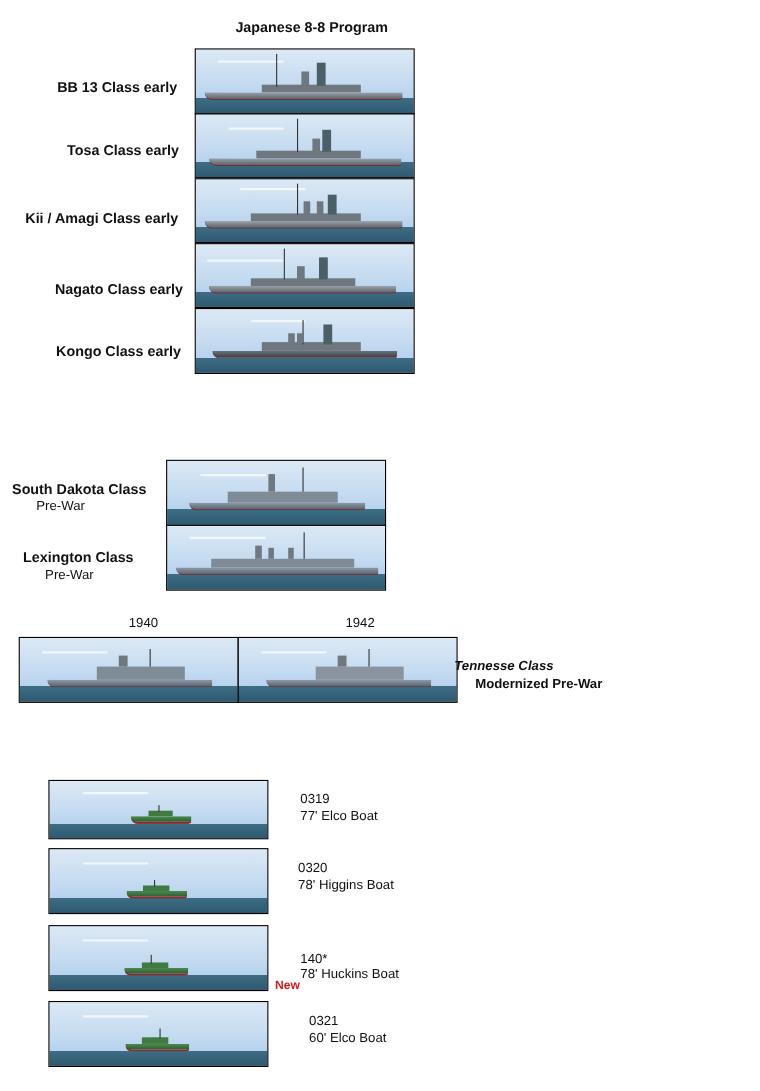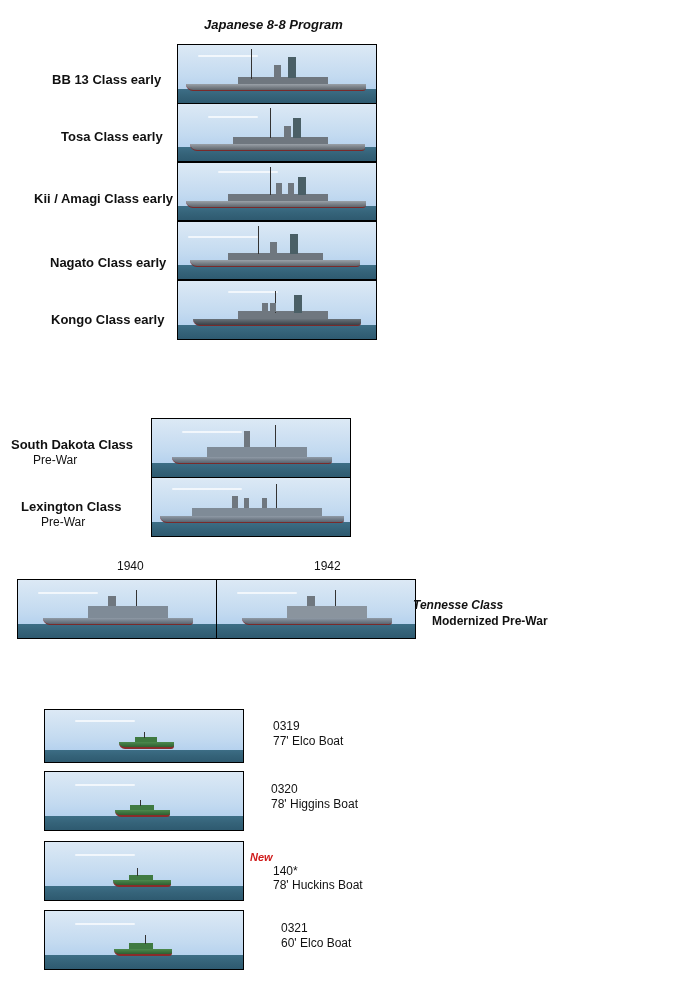--- a/index.html
+++ b/index.html
@@ -14,25 +14,25 @@
   .hull { position:absolute; height:6px; background:linear-gradient(#9aa1a8,#5d646b); border-bottom:1px solid #7a2a2a; border-radius:0 0 4px 8px; }
   .super { position:absolute; background:#6f777f; }
   .mast { position:absolute; width:1px; background:#333; }
   .boat-hull { position:absolute; height:5px; background:linear-gradient(#4d8a4d,#2f5f32); border-bottom:2px solid #8a2b2b; border-radius:0 0 3px 6px; }
   .boat-super { position:absolute; background:#3f7a41; }
   .red { color:#d01c1c; font-weight:bold; font-size:11px; }
 </style>
 </head>
 <body>
 
-<div class="abs title" style="left:204px;top:17px;font-style:italic;">Japanese 8-8 Program</div>
+<div class="abs title" style="left:214px;top:17px;">Japanese 8-8 Program</div>
 
 <div class="abs lbl-bold" style="left:52px;top:72px;">BB 13 Class  early</div>
 <div class="abs lbl-bold" style="left:61px;top:129px;">Tosa  Class  early</div>
-<div class="abs lbl-bold" style="left:34px;top:191px;text-align:center;">Kii / Amagi  Class early</div>
+<div class="abs lbl-bold" style="left:23px;top:191px;text-align:center;">Kii / Amagi  Class early</div>
 <div class="abs lbl-bold" style="left:50px;top:255px;">Nagato Class early</div>
 <div class="abs lbl-bold" style="left:51px;top:312px;">Kongo Class early</div>
 
 <div class="panel" style="left:177px;top:44px;width:198px;height:58px;">
   <div class="cloud" style="left:20px;top:10px;width:60px;"></div>
   <div class="hull" style="left:8px;top:39px;width:180px;"></div>
   <div class="super" style="left:60px;top:32px;width:90px;height:7px;"></div>
   <div class="mast" style="left:73px;top:4px;height:30px;"></div>
   <div class="super" style="left:96px;top:20px;width:7px;height:13px;"></div>
   <div class="super" style="left:110px;top:12px;width:8px;height:21px;background:#4a5f66;"></div>
@@ -139,18 +139,18 @@
   <div class="boat-super" style="left:84px;top:32px;width:24px;height:6px;"></div>
   <div class="mast" style="left:100px;top:24px;height:9px;"></div>
 </div>
 
 <div class="abs lbl" style="left:253px;top:719px;">0319</div>
 <div class="abs lbl" style="left:253px;top:734px;">77' Elco Boat</div>
 
 <div class="abs lbl" style="left:251px;top:782px;">0320</div>
 <div class="abs lbl" style="left:251px;top:797px;">78' Higgins Boat</div>
 
-<div class="abs red" style="left:250px;top:851px;font-style:italic;">New</div>
+<div class="abs red" style="left:250px;top:890px;">New</div>
 <div class="abs lbl" style="left:253px;top:864px;">140*</div>
 <div class="abs lbl" style="left:253px;top:878px;">78'  Huckins  Boat</div>
 
 <div class="abs lbl" style="left:261px;top:921px;">0321</div>
 <div class="abs lbl" style="left:261px;top:936px;">60' Elco Boat</div>
 
 </body></html>

